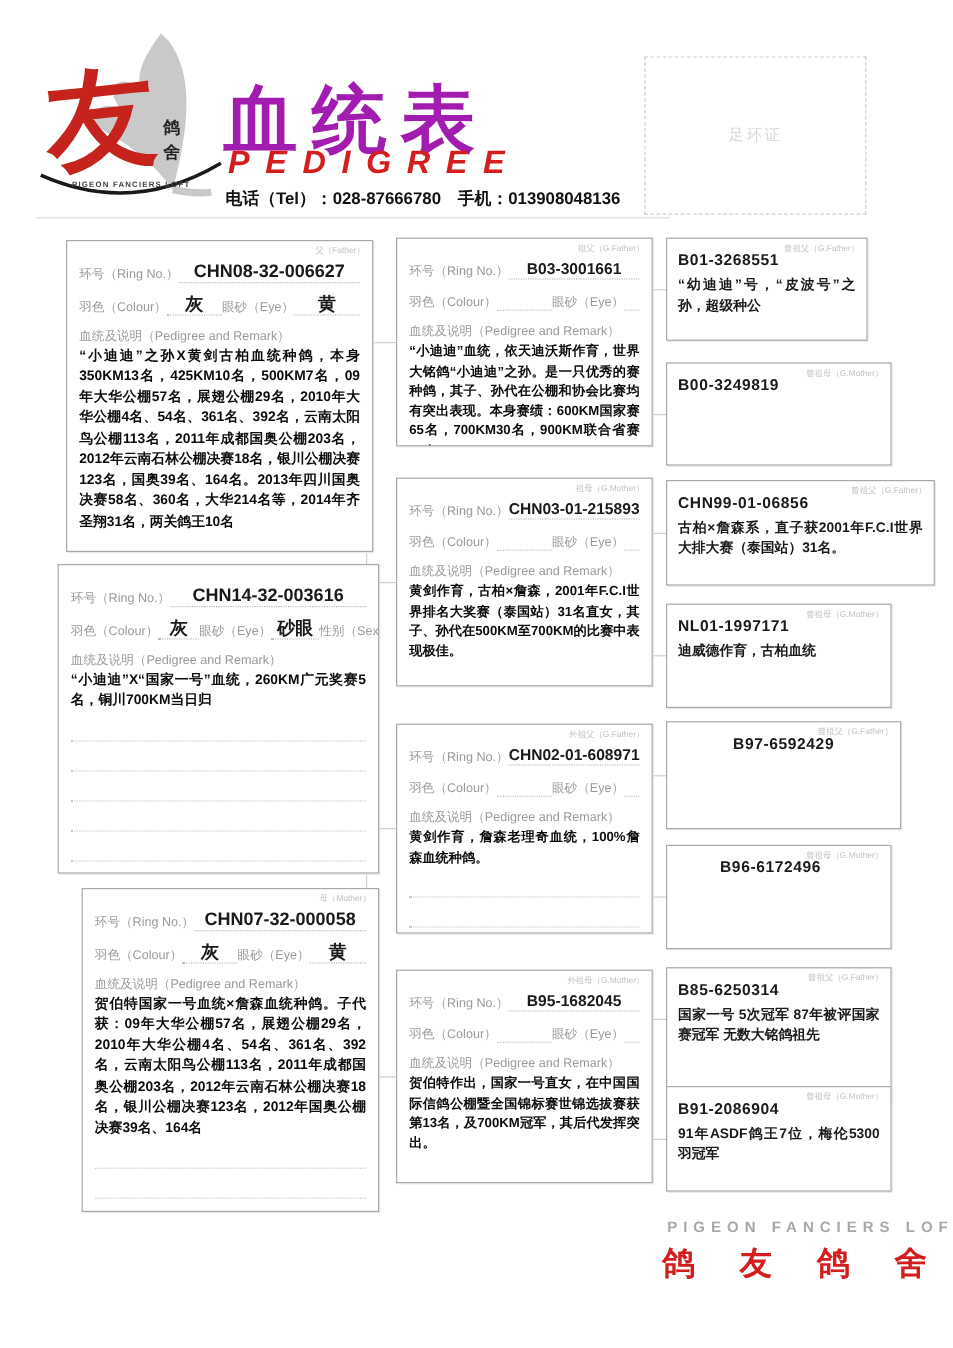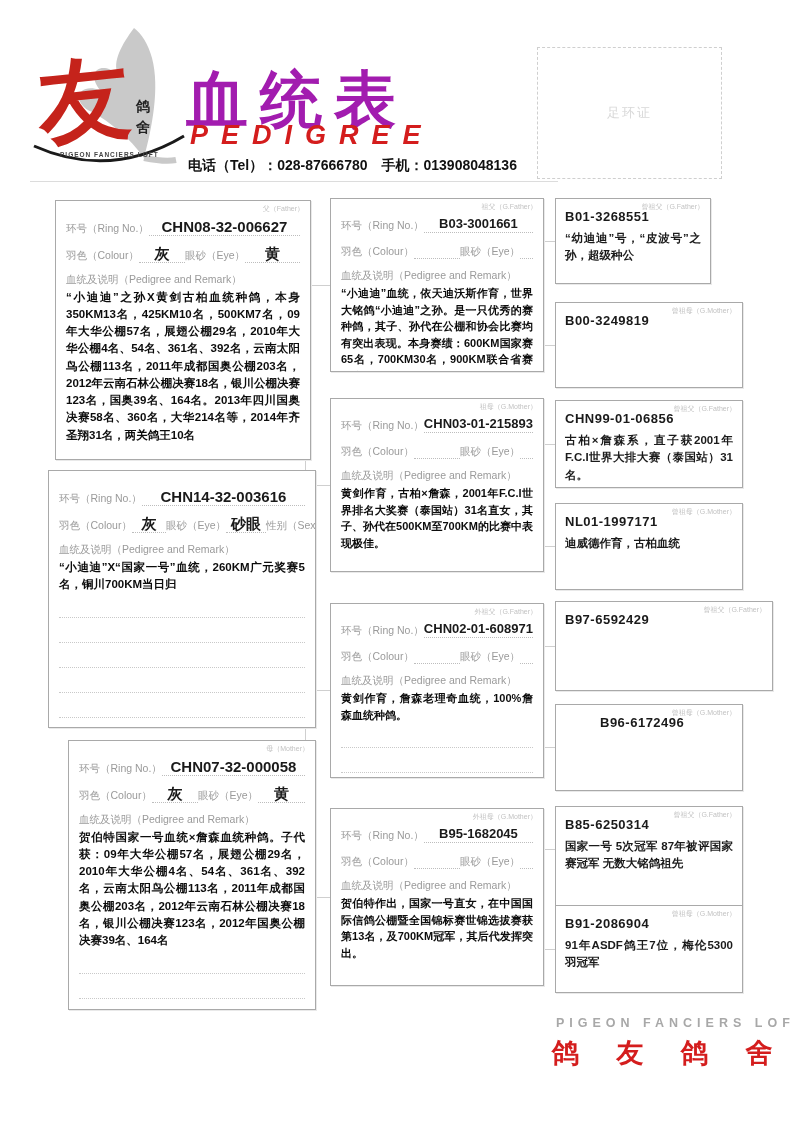--- a/index.html
+++ b/index.html
@@ -217,44 +217,44 @@
     <span class="val sm"></span>
     <span class="lbl">眼砂（Eye）</span>
     <span class="val grow"></span>
   </div>
   <div class="rlbl">血统及说明（Pedigree and Remark）</div>
   <div class="remark" style="font-size:11px;">贺伯特作出，国家一号直女，在中国国际信鸽公棚暨全国锦标赛世锦选拔赛获第13名，及700KM冠军，其后代发挥突出。</div>
   <div class="dot"></div>
 
 </div>
 
-<div class="sbox" style="left:555px;top:198px;width:156px;height:86px;">
+<div class="sbox" style="left:555px;top:198px;width:168px;height:86px;">
   <span class="corner">曾祖父（G.Father）</span>
   <div class="sring">B01-3268551</div>
   <div class="sremark">“幼迪迪”号，“皮波号”之孙，超级种公</div>
 </div>
 
 <div class="sbox" style="left:555px;top:302px;width:188px;height:86px;">
   <span class="corner">曾祖母（G.Mother）</span>
   <div class="sring">B00-3249819</div>
 </div>
 
-<div class="sbox" style="left:555px;top:400px;width:188px;height:88px;">
+<div class="sbox" style="left:555px;top:400px;width:224px;height:88px;">
   <span class="corner">曾祖父（G.Father）</span>
   <div class="sring">CHN99-01-06856</div>
   <div class="sremark">古柏×詹森系，直子获2001年F.C.I世界大排大赛（泰国站）31名。</div>
 </div>
 
 <div class="sbox" style="left:555px;top:503px;width:188px;height:87px;">
   <span class="corner">曾祖母（G.Mother）</span>
   <div class="sring">NL01-1997171</div>
   <div class="sremark">迪威德作育，古柏血统</div>
 </div>
 
-<div class="sbox" style="left:555px;top:601px;width:218px;height:90px;">
+<div class="sbox" style="left:555px;top:601px;width:196px;height:90px;text-align:center;">
   <span class="corner">曾祖父（G.Father）</span>
   <div class="sring">B97-6592429</div>
   <div class="sremark"></div>
 </div>
 
 <div class="sbox" style="left:555px;top:704px;width:188px;height:87px;padding-left:44px;">
   <span class="corner">曾祖母（G.Mother）</span>
   <div class="sring">B96-6172496</div>
   <div class="sremark"></div>
 </div>

